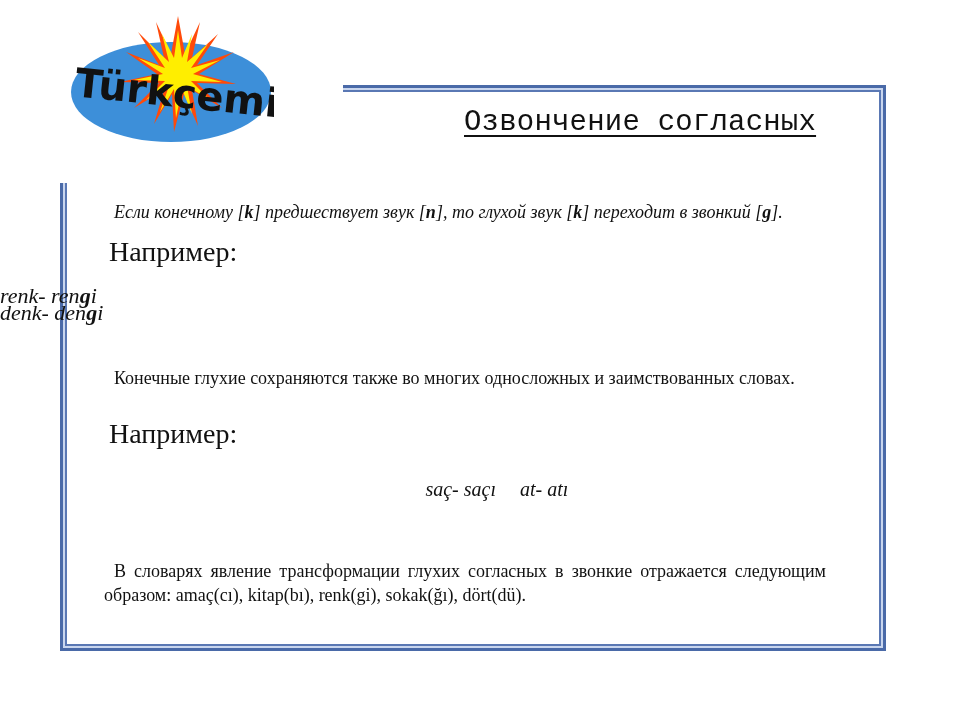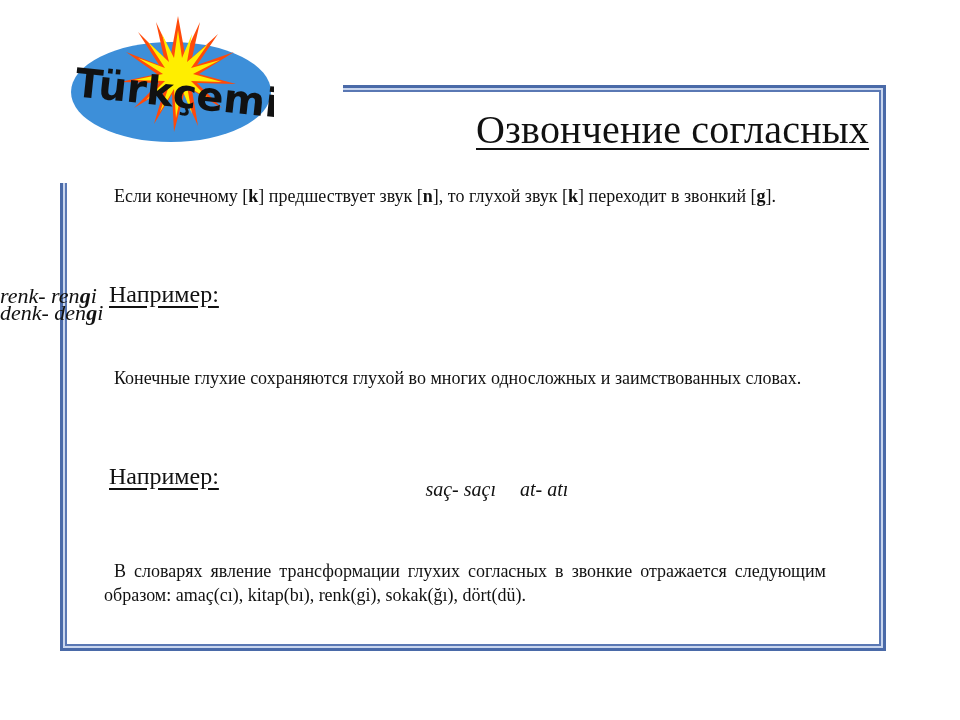--- a/index.html
+++ b/index.html
@@ -10,27 +10,27 @@
   .frame { position:absolute; left:60px; top:85px; width:826px; height:566px; box-sizing:border-box; }
   .frame-line { position:absolute; box-sizing:border-box; }
   .frame .outer { left:0; top:0; right:0; bottom:0; border:3px solid #4a6aa8; }
   .frame .mid   { left:3px; top:3px; right:3px; bottom:3px; border:2px solid #c9d6ee; }
   .frame .inner { left:5px; top:5px; right:5px; bottom:5px; border:2px solid #5a78b4; }
   
   .frame-mask { position:absolute; left:55px; top:80px; width:288px; height:103px; background:#fff; }
 
   .logo { position:absolute; left:68px; top:10px; width:206px; height:148px; }
 
-  .title { position:absolute; left:476px; top:106px; font-size:40px; text-decoration:underline;
-           text-underline-offset:5px; text-decoration-thickness:2px; letter-spacing:0.2px; }
+  .title { position:absolute; left:464px; top:106px; font-size:29px; text-decoration:underline;
+           text-underline-offset:5px; text-decoration-thickness:2px; letter-spacing:0.2px;font-family:Liberation Mono, monospace; }
 
   .para { position:absolute; left:104px; width:722px; font-size:18px; line-height:24px;
           text-align:justify; text-align-last:left; }
   .para .ind { padding-left:10px; }
-  .example-label { position:absolute; font-size:24px; text-decoration:underline; text-underline-offset:4px;margin-top:45px; }
+  .example-label { position:absolute; font-size:28px; text-underline-offset:4px; }
 
   .ex-center { position:absolute; left:0; width:930px; text-align:left; font-style:italic; font-size:22px; line-height:27px; }
   .ex-center b { font-weight:bold; }
 
   .pairs { position:absolute; left:364px; top:476px; font-style:italic; font-size:20px; line-height:27px; }
   .pairs .row { display:flex; }
   .pairs .c1 { width:132px; text-align:right; padding-right:0; }
   .pairs .c2 { width:110px; padding-left:24px; }
 </style>
 </head>
@@ -49,34 +49,34 @@
     <g transform="translate(110,64)">
       <polygon fill="#ff4a0a" points="0,-58 7,-20 22,-52 14,-16 40,-40 19,-9 56,-22 21,0 58,10 19,9 44,34 14,16 20,52 6,20 -4,58 -6,20 -24,50 -14,16 -44,34 -19,9 -58,8 -21,0 -52,-22 -19,-9 -40,-42 -14,-16 -22,-52 -7,-20"></polygon>
       <polygon fill="#ffee00" points="0,-44 4,-16 14,-40 9,-12 30,-30 13,-6 42,-14 15,0 44,8 13,7 32,26 9,12 14,40 4,15 -2,44 -4,15 -18,38 -9,12 -32,26 -13,7 -44,6 -15,0 -40,-16 -13,-6 -30,-32 -9,-12 -16,-40 -4,-16"></polygon>
     </g>
     <text x="6" y="96" font-family="DejaVu Sans, sans-serif" font-weight="bold" font-size="40" fill="#111" transform="rotate(6 100 90)">Türkçemiz</text>
   </svg>
 </div>
 
 <div class="title">Озвончение согласных</div>
 
-<div class="para" style="top:184px;">
+<div class="para" style="top:200px;font-style:italic;">
   <span class="ind">Если конечному [</span><b>k</b><span>] предшествует звук [</span><b>n</b><span>], то глухой звук [</span><b>k</b><span>] переходит в звонкий [</span><b>g</b><span>].</span>
 </div>
 <div class="example-label" style="left:109px; top:236px;">Например:</div>
 
 <div class="ex-center" style="top:282px;">
   <span>renk- ren</span><b>g</b><span>i</span>
 </div>
 <div class="ex-center" style="top:299px;font-style:italic;">
   <span>denk- den</span><b>g</b><span>i</span>
 </div>
 
 <div class="para" style="top:366px;">
-  <span class="ind">Конечные глухие сохраняются глухой во многих односложных и заимствованных словах.</span>
+  <span class="ind">Конечные глухие сохраняются также во многих односложных и заимствованных словах.</span>
 </div>
 <div class="example-label" style="left:109px; top:418px;">Например:</div>
 
 <div class="pairs">
   <div class="row">
     <span class="c1">saç- saçı</span>
     <span class="c2">at- atı</span>
   </div>
 </div>
 

